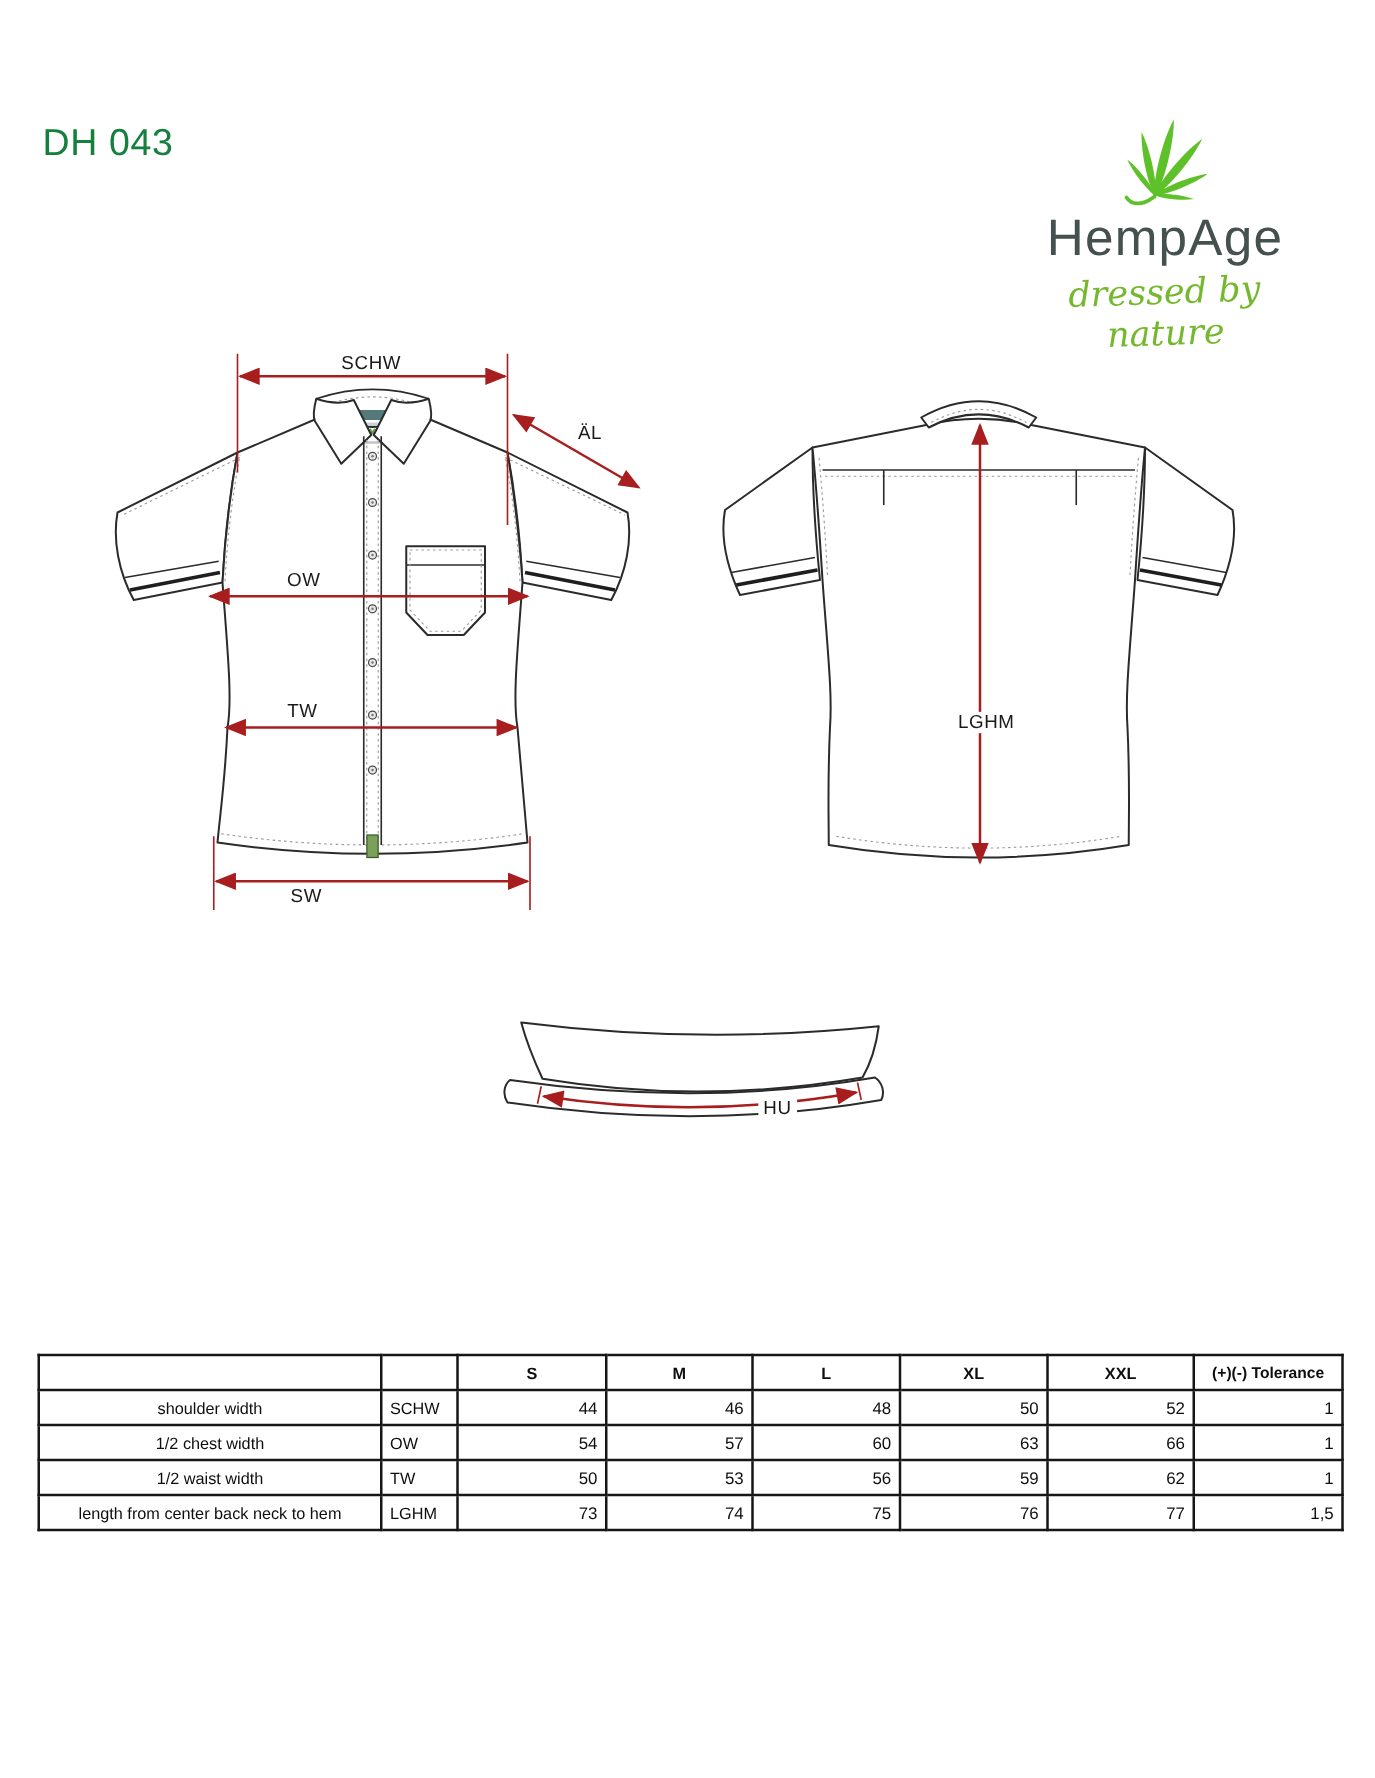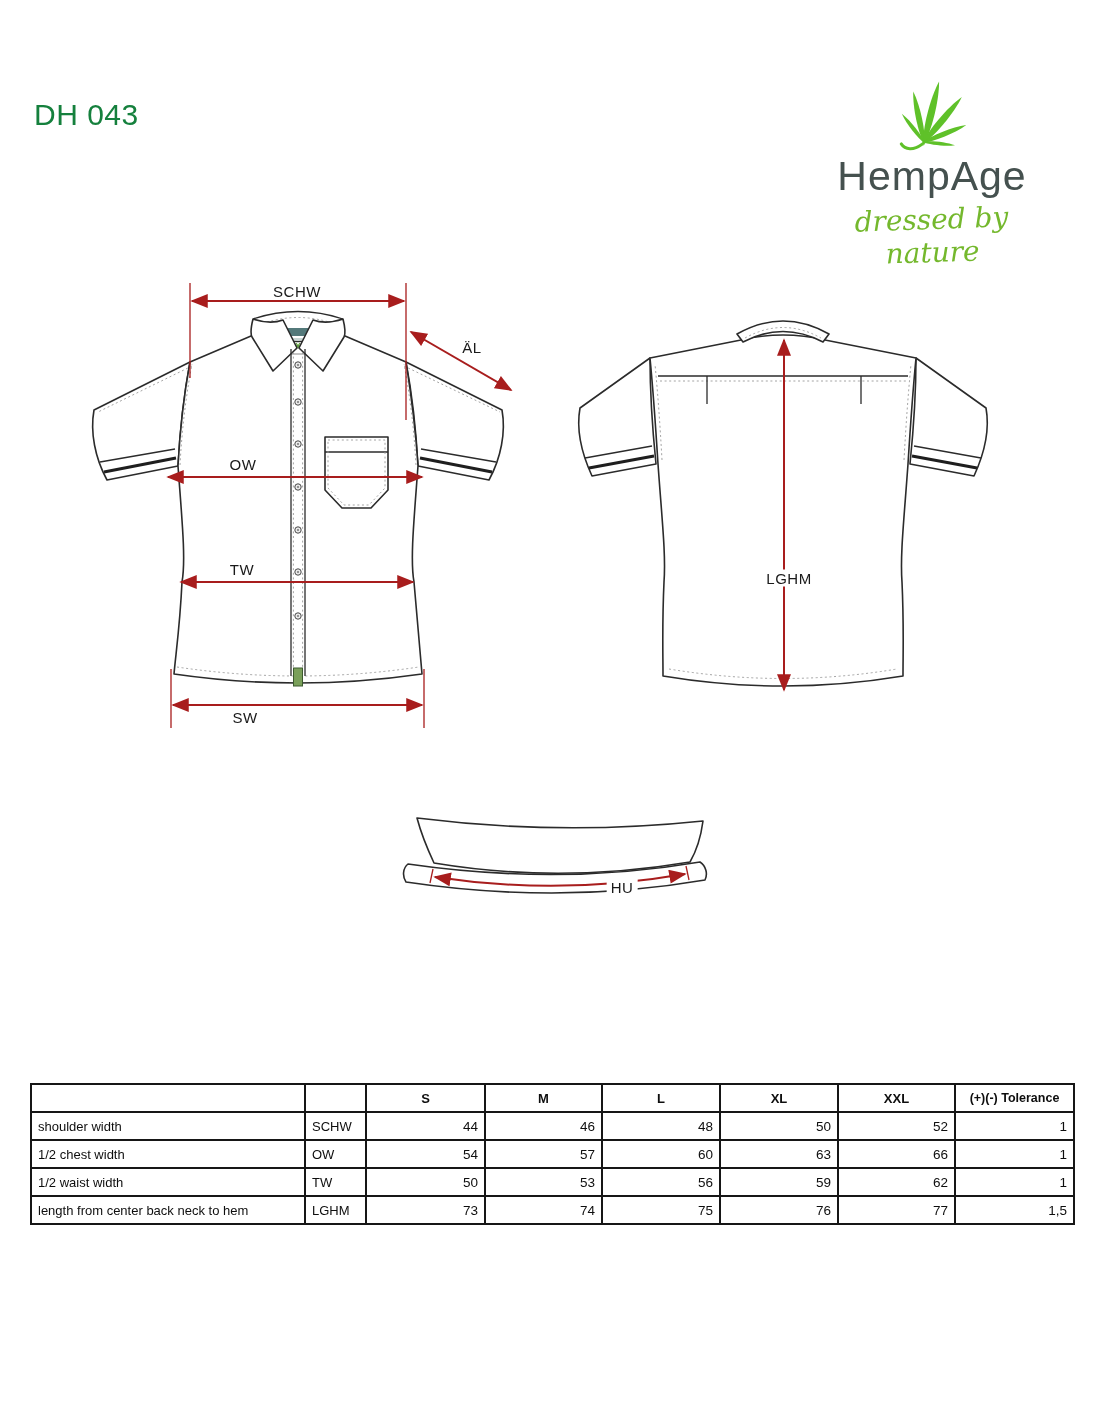--- a/index.html
+++ b/index.html
@@ -1,20 +1,20 @@
 <!DOCTYPE html>
 <html><head>
 <meta charset="utf-8">
 <style>
   html,body { margin:0; padding:0; background:#ffffff; }
   body { width:1100px; height:1422px; position:relative; font-family:"Liberation Sans", sans-serif; color:#141414; overflow:hidden; }
 
   .doc-title { position:absolute; left:34px; top:98px; font-size:30px; letter-spacing:0.5px; color:#15803d; }
 
-  .logo { position:absolute; left:812px; top:70px; width:240px; text-align:center; }
+  .logo { position:absolute; left:812px; top:84px; width:240px; text-align:center; }
   .logo .leaf { display:block; margin:0 auto; }
   .brand { font-size:41px; letter-spacing:1px; color:#45514f; line-height:1; margin-top:2px; }
   .tagline { font-family:"DejaVu Serif", serif; font-style:italic; font-size:28px; color:#74b82d; margin-top:6px; transform:rotate(-2deg); }
 
   .art { position:absolute; left:0; top:0; }
 
   .mlabel { position:absolute; transform:translate(-50%,-50%); font-size:15px; color:#1a1a1a; letter-spacing:0.5px; white-space:nowrap; }
   .bgw { background:#ffffff; padding:0 4px; }
 
   
@@ -24,21 +24,21 @@
   .thick { fill:none; stroke:#1e1e1e; stroke-width:3; }
   .red { fill:none; stroke:#a81d1d; stroke-width:2; }
   .redthin { fill:none; stroke:#a81d1d; stroke-width:1.3; }
   .btn { fill:#e9e9e9; stroke:#4a4a4a; stroke-width:1; }
 
   
   .spec-table { position:absolute; left:30px; top:1083px; width:1043px; border-collapse:collapse; table-layout:fixed; }
   .spec-table td, .spec-table th { border:2px solid #161616; height:26px; padding:0 6px; font-size:13.5px; color:#0e0e0e; overflow:hidden; white-space:nowrap; }
   .spec-table th { font-weight:bold; font-size:13px; text-align:center; }
   .spec-table th.tol { font-size:12.5px;text-align:center; }
-  .spec-table td.lab { text-align:left; font-size:13px; }
+  .spec-table td.lab { text-align:center; font-size:13px; }
   .spec-table td.code { text-align:left; font-size:13px; }
   .spec-table td.val { text-align:right; }
 </style>
 </head>
 <body>
 
 <svg class="art" width="1100" height="1422" viewBox="0 0 1100 1422">
   <defs>
     <marker id="ah" viewBox="0 0 10 8" refX="9" refY="4" markerWidth="9" markerHeight="7" orient="auto-start-reverse">
       <path d="M0,0 L10,4 L0,8 Z" fill="#a81d1d"></path>

